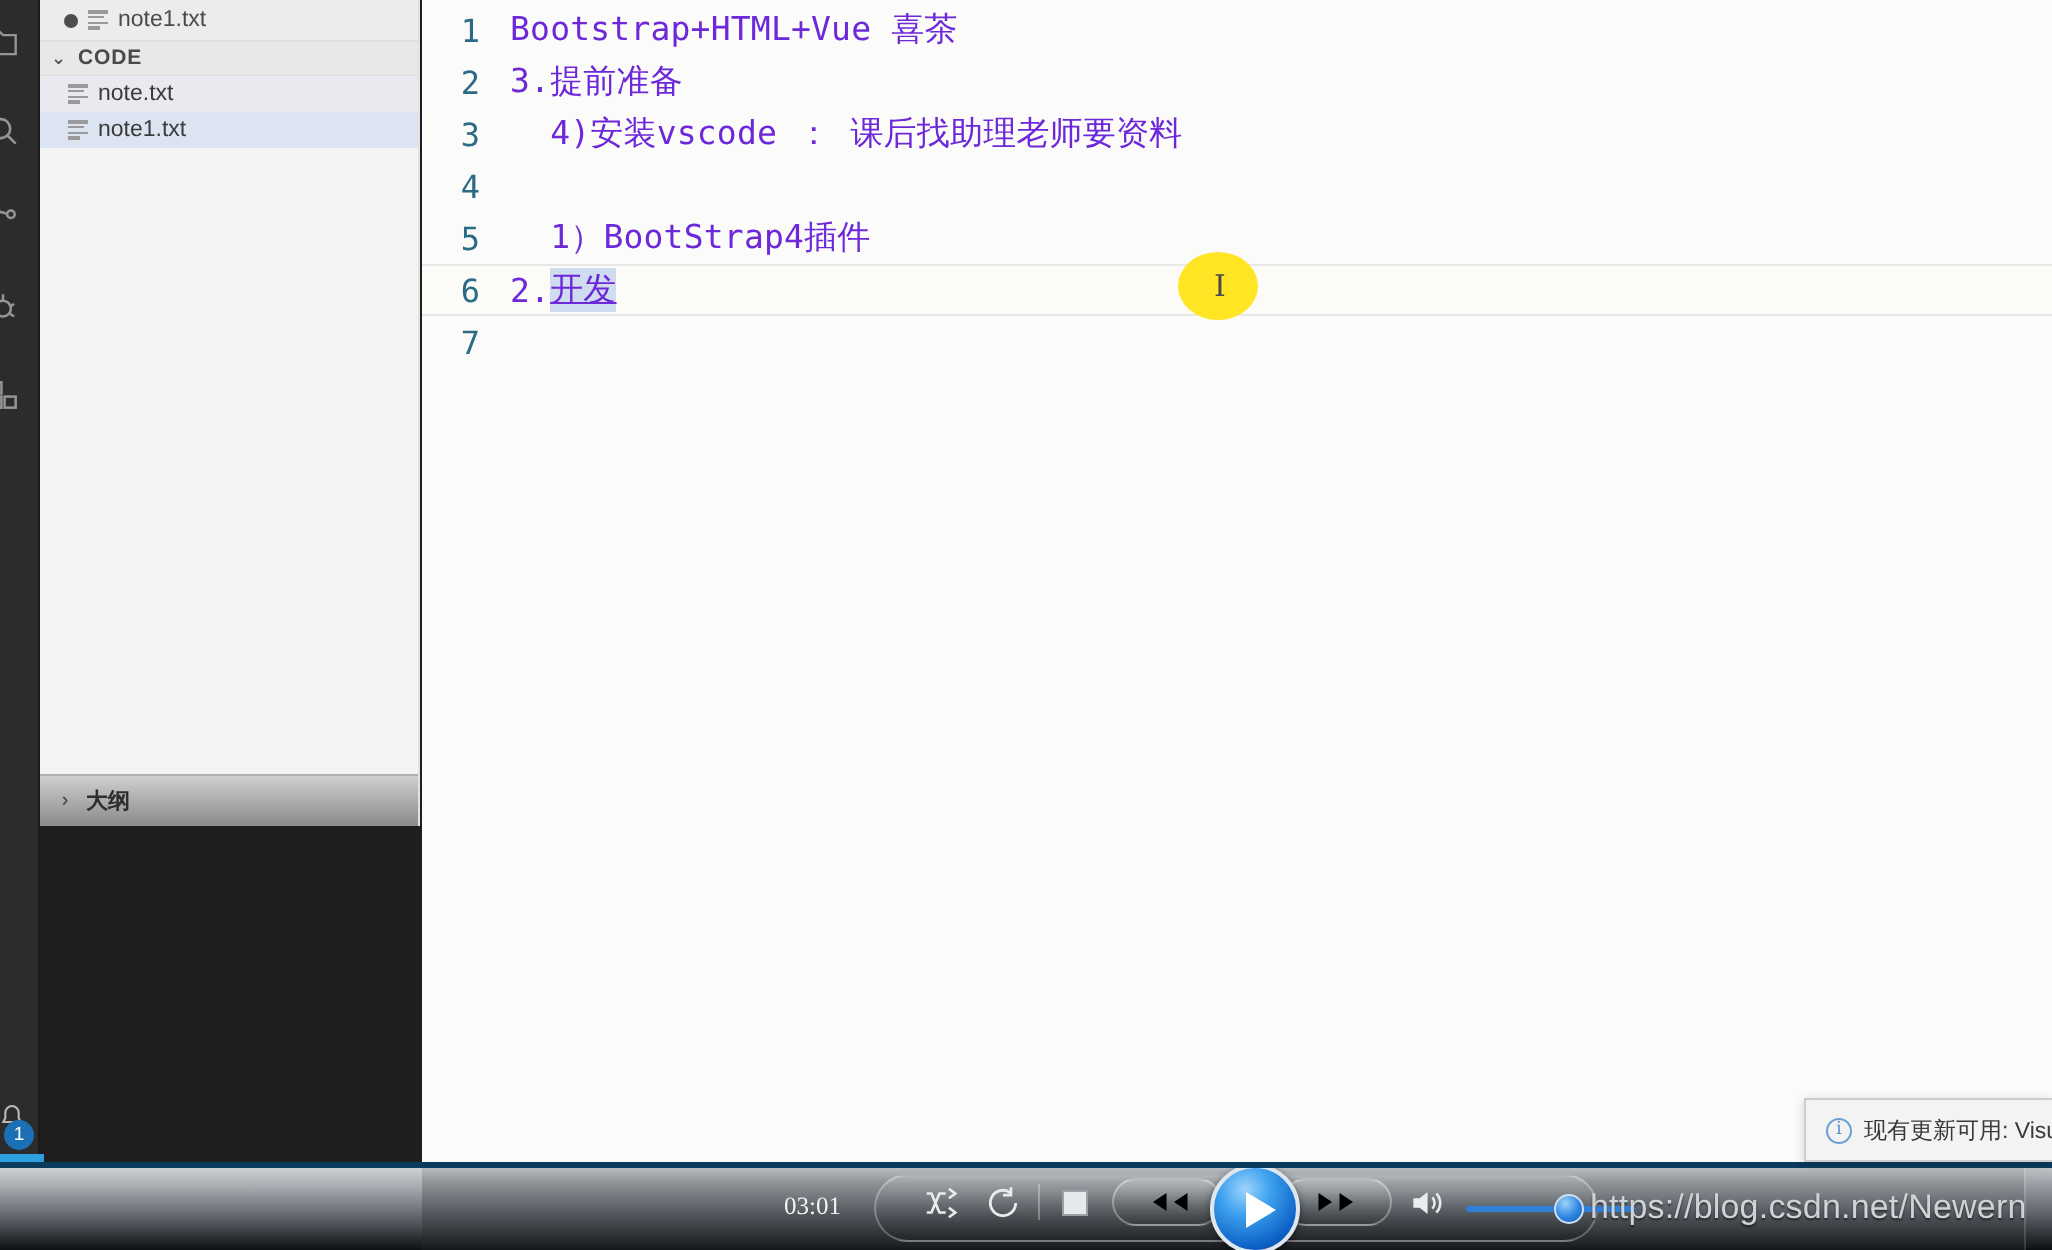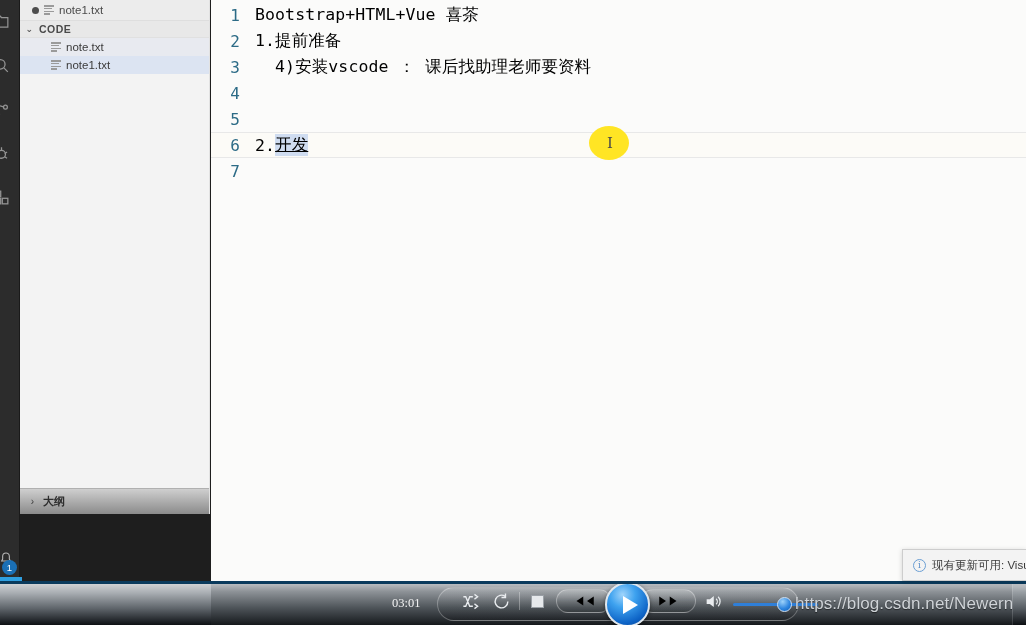--- a/index.html
+++ b/index.html
@@ -22,21 +22,21 @@
   }
   .act-icon {
     position: absolute; left: -14px; width: 30px; height: 30px;
     color: #b8b8b8; opacity: .75;
     display: flex; align-items: center; justify-content: center;
   }
   .act-icon svg { width: 19px; height: 19px; display: block; }
 
   
   .sidebar {
-    position: absolute; left: 20px; top: 0; width: 190px; height: 514px;
+    position: absolute; left: 20px; top: 0; width: 190px; height: 413px;
     background: #f3f3f3;
     border-right: 1px solid #e2e2e2;
     overflow: hidden;
     z-index: 4;
   }
   .tab-strip {
     height: 20px; background: #ececec; position: relative;
     border-bottom: 1px solid #e4e4e4;
   }
   .editor-tab {
@@ -65,21 +65,21 @@
     background: #e8e8e8;
     font-size: 10.5px; font-weight: bold; letter-spacing: .45px;
     color: #4a4a4a;
     border-top: 1px solid #dedede;
     border-bottom: 1px solid #e0e0e0;
   }
   .twisty { width: 13px; text-align: center; font-size: 9px; color: #555; }
 
   .tree-row {
     height: 18px; display: flex; align-items: center; gap: 5px;
-    padding-left: 31px;
+    padding-left: 14px;
     font-size: 11.5px; color: #3b3b3b; cursor: pointer;
   }
   .tree-row.selected { background: #dce4f2; }
   .tree-row.hover-sel { background: #e8eaf0; }
 
   
   .outline-panel {
     position: absolute; left: 0; bottom: 0; width: 190px; height: 26px;
     background: linear-gradient(#cfcfcf, #9f9f9f 70%, #8b8b8b);
     border-top: 1px solid #b0b0b0;
@@ -101,21 +101,21 @@
     font-size: 16.5px;
   }
   .code-line {
     position: relative; height: 26px; display: flex; align-items: center;
     white-space: pre;
   }
   .ln {
     width: 44px; flex: 0 0 44px; text-align: right; padding-right: 15px;
     color: #2c6b86; font-size: 16px;
   }
-  .ltext { color: #000000; letter-spacing: .1px; text-align: right; }
+  .ltext { color: #6d28d9; letter-spacing: .1px; text-align: right; }
   .code-line.current {
     background: #fcfbf7;
     border-top: 1px solid #e8e8e8;
     border-bottom: 1px solid #e8e8e8;
   }
   .sel { background: #cfdcf0; text-decoration: underline; }
 
   
   .click-halo {
     position: absolute; left: 378px; top: 126px;
@@ -353,35 +353,36 @@
   <div class="editor">
     <div class="code-area">
 
       <div class="code-line">
         <span class="ln">1</span>
         <span class="ltext">Bootstrap+HTML+Vue 喜茶</span>
       </div>
 
       <div class="code-line">
         <span class="ln">2</span>
-        <span class="ltext">1.提前准备</span>
+        <span class="ltext">3.提前准备</span>
       </div>
 
       <div class="code-line">
         <span class="ln">3</span>
         <span class="ltext">  4)安装vscode ： 课后找助理老师要资料</span>
       </div>
 
       <div class="code-line">
         <span class="ln">4</span>
         <span class="ltext"></span>
       </div>
 
       <div class="code-line">
         <span class="ln">5</span>
+        <span class="ltext">  1）BootStrap4插件</span>
       </div>
 
       <div class="code-line current">
         <span class="ln">6</span>
         <span class="ltext">2.</span><span class="ltext sel">开发</span>
       </div>
 
       <div class="code-line">
         <span class="ln">7</span>
         <span class="ltext"></span>

